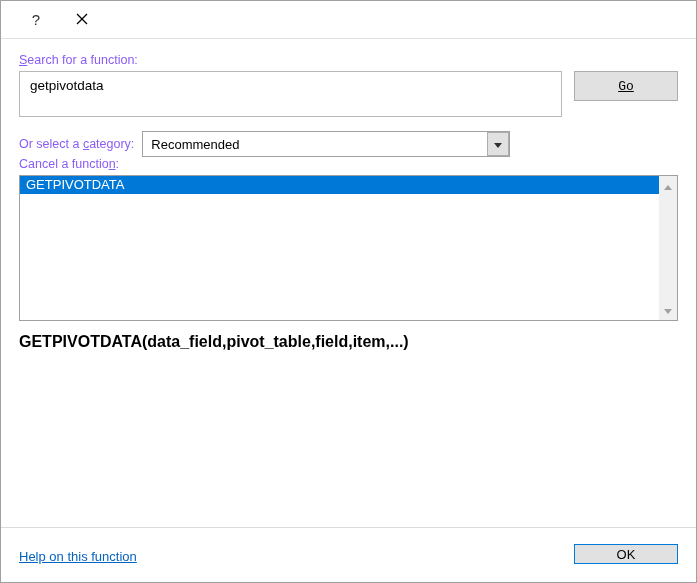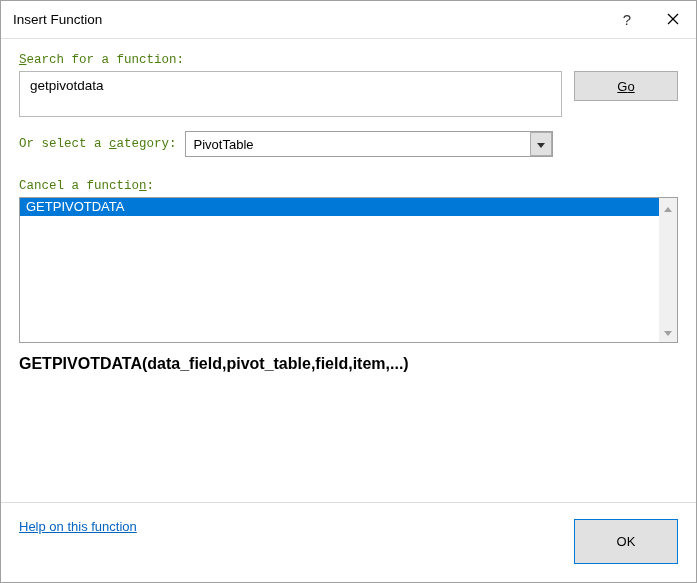--- a/index.html
+++ b/index.html
@@ -39,21 +39,21 @@
     color: #333;
     background: transparent;
     border: none;
   }
   .content {
     flex: 1;
     padding: 14px 18px 0 18px;
     display: flex;
     flex-direction: column;
   }
-  .label { color: #4d7c0f; margin-bottom: 4px; font-family: Liberation Mono, monospace; }
+  .label { color: #8b5cf6; margin-bottom: 4px; }
   .row-search {
     display: flex;
     gap: 12px;
     margin-bottom: 14px;
   }
   .search-input {
     flex: 1;
     height: 46px;
     border: 1px solid #b8b8b8;
     padding: 6px 10px;
@@ -62,30 +62,29 @@
     resize: none;
     outline: none;
     display: flex;
     align-items: flex-start;
   }
   .go-btn {
     width: 104px;
     height: 30px;
     border: 1px solid #adadad;
     background: #e1e1e1;
-    font-family: Liberation Sans, sans-serif;
+    font-family: Liberation Mono, monospace;
     font-size: 13px;
     text-align: center;
   }
   .go-btn span { text-decoration: underline; }
   .row-cat {
     display: flex;
     align-items: center;
     gap: 8px;
-    margin-bottom: 22px;
   }
   .row-cat .label { margin-bottom: 0; }
   .cat-select-wrap {
     position: relative;
     width: 368px;
     height: 26px;
   }
   .cat-select {
     width: 100%;
     height: 26px;
@@ -145,48 +144,47 @@
   }
   .description {
     font-size: 13.5px;
     color: #000;
   }
   .spacer { flex: 1; }
   .footer {
     border-top: 1px solid #dcdcdc;
     padding: 16px 18px 18px 18px;
     display: flex;
-    align-items: flex-start;
+    align-items: flex-end;
   }
   .help-link {
     color: #0563c1;
     text-decoration: underline;
     font-size: 13px;
   }
   .footer-spacer { flex: 1; }
   .footer-btn {
     width: 104px;
-    height: 45px;
+    height: 20px;
     margin-left: 10px;
     font-family: inherit;
     font-size: 13px;
     border: 1px solid #adadad;
     background: #e1e1e1;
   }
   .footer-btn.primary {
     border: 1.5px solid #0078d7;
     background: #e1e1e1;
   }
   .u { text-decoration: underline; }
 </style>
 </head>
 <body>
 
 <div class="titlebar">
-  <div class="titlebar-title">Insert Function</div>
   <button class="titlebar-btn">
     <span>?</span>
   </button>
   <button class="titlebar-btn close-btn">
     <span>
       <svg width="12" height="12" viewBox="0 0 12 12">
           <line x1="1" y1="1" x2="11" y2="11" stroke="#000" stroke-width="1.2"></line>
           <line x1="11" y1="1" x2="1" y2="11" stroke="#000" stroke-width="1.2"></line>
         </svg>
     </span>
@@ -204,21 +202,21 @@
     <button class="go-btn">
       <span class="u">G</span><span>o</span>
     </button>
   </div>
 
   <div class="row-cat">
     <div class="label">
       <span>Or select a </span><span class="u">c</span><span>ategory:</span>
     </div>
     <div class="cat-select-wrap">
-      <div class="cat-select">PivotTable</div>
+      <div class="cat-select">Recommended</div>
       <div class="cat-arrow">
         <span>
           <svg viewBox="0 0 8 5">
               <polygon points="0,0 8,0 4,5" fill="#303030"></polygon>
             </svg>
         </span>
       </div>
     </div>
   </div>
 

